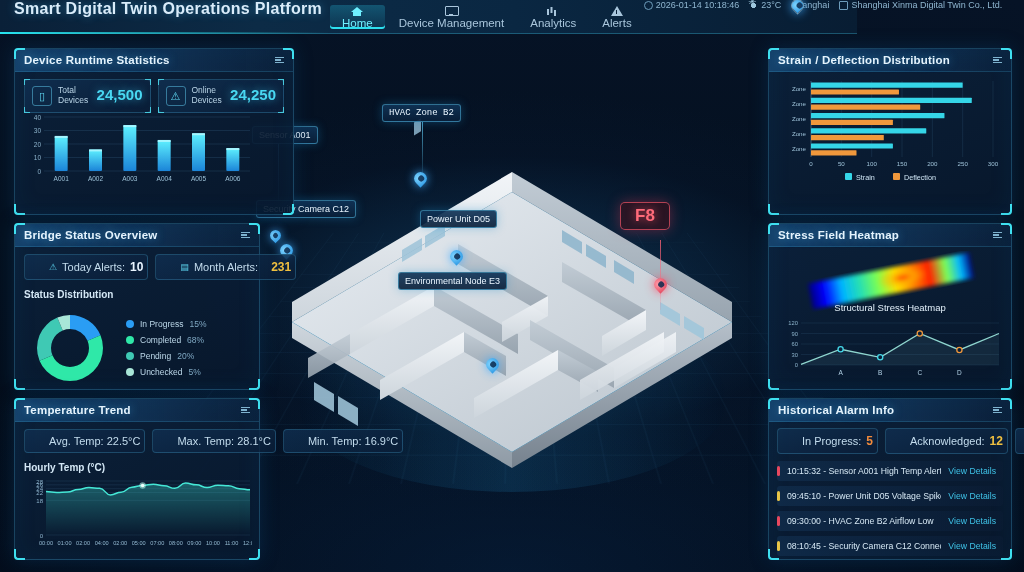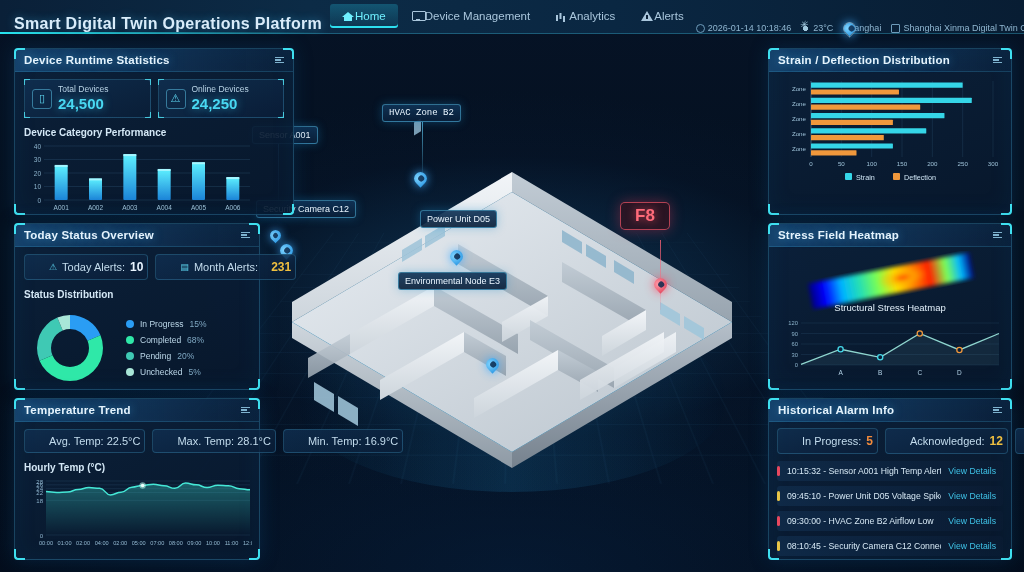--- a/index.html
+++ b/index.html
@@ -23,45 +23,45 @@
     background-image:
       linear-gradient(rgba(60,150,210,.07) 1px, transparent 1px),
       linear-gradient(90deg, rgba(60,150,210,.07) 1px, transparent 1px);
     background-size:34px 34px;
     transform:perspective(600px) rotateX(62deg);
     opacity:.7;
   }
 
   
   .header {
-    position:absolute; left:0; top:0; width:1024px; height:34px;
+    position:absolute; left:0; top:0; width:857px; height:34px;
     background:linear-gradient(90deg, #0a2038 0%, #0c2b46 30%, #0a2742 60%, #081d33 100%);
     border-bottom:1px solid rgba(60,190,220,.35);
-    display:flex; align-items:flex-end;
+    display:flex; align-items:flex-start;
     z-index:20;
   }
   .header:after{
     content:""; position:absolute; left:0; bottom:-1px; width:330px; height:2px;
     background:linear-gradient(90deg,#27e4ef,rgba(39,228,239,0));
   }
   .hdr-title {
     font-size:16px; font-weight:bold; letter-spacing:.3px;
     color:#d9ecfa; padding-left:14px;
     text-shadow:0 0 10px rgba(70,200,255,.45);
     white-space:nowrap;
   }
   .hdr-slash{
     width:48px; height:34px; margin-left:8px;
     background:linear-gradient(105deg, transparent 48%, rgba(60,200,225,.55) 49%, rgba(60,200,225,.55) 51%, transparent 52%);
   }
   .nav { display:flex; align-items:center; gap:2px; height:34px; }
   .nav-item {
     display:flex; align-items:center; gap:1px;
     padding:0 12px; height:24px; font-size:11.5px;
-    color:#a9c6dc; border-radius:3px; white-space:nowrap;
+    color:#a9c6dc; border-radius:3px; white-space:nowrap;flex-direction:column;
   }
   .nav-item.active {
     color:#6ff0ff; background:linear-gradient(180deg, rgba(25,120,150,.55), rgba(18,80,110,.25));
     box-shadow:inset 0 -2px 0 #2de0ef;
   }
   .nav-ico { width:12px; height:12px; display:inline-block; position:relative; }
   .ico-home:before{
     content:""; position:absolute; left:0; top:2px; width:0;height:0;
     border-left:6px solid transparent;border-right:6px solid transparent;border-bottom:5px solid currentColor;
   }
@@ -120,21 +120,21 @@
   }
   .chip .cc{position:absolute;width:6px;height:6px;border-color:#46c8dd;border-style:solid;border-width:0;}
   .cc.tl{left:-1px;top:-1px;border-left-width:1.5px;border-top-width:1.5px;}
   .cc.tr{right:-1px;top:-1px;border-right-width:1.5px;border-top-width:1.5px;}
   .cc.bl{left:-1px;bottom:-1px;border-left-width:1.5px;border-bottom-width:1.5px;}
   .cc.br{right:-1px;bottom:-1px;border-right-width:1.5px;border-bottom-width:1.5px;}
   .chip-ico{
     width:20px;height:20px;border:1px solid rgba(90,190,225,.55);border-radius:3px;
     display:flex;align-items:center;justify-content:center;font-size:11px;color:#5cd4ee;flex:0 0 auto;
   }
-  .chip-txt{display:flex;flex-direction:column;line-height:1.15;}
+  .chip-txt{display:flex;flex-direction:row;line-height:1.15;}
   .chip-label{font-size:8.5px;color:#b9d4e6;}
   .chip-val{font-size:15px;font-weight:bold;color:#49d8f2;text-shadow:0 0 8px rgba(60,200,240,.6);}
   .chip-inline{
     flex:1;position:relative;display:flex;align-items:center;justify-content:center;gap:5px;
     background:linear-gradient(160deg, rgba(16,48,82,.8), rgba(10,30,56,.8));
     border:1px solid rgba(70,160,200,.3);border-radius:4px;padding:5px 4px;min-height:24px;
   }
   .chip-inline .lbl{font-size:11px;color:#c3dced;white-space:nowrap;}
   .chip-inline .num{font-size:12px;font-weight:bold;}
   .sec-title{font-size:10px;color:#d4e8f6;margin:9px 0 4px;font-weight:bold;}
@@ -375,21 +375,20 @@
           <i class="cc tr"></i>
           <i class="cc bl"></i>
           <i class="cc br"></i>
         <span class="chip-ico">⚠</span>
         <span class="chip-txt">
           <span class="chip-label">Online Devices</span>
           <span class="chip-val">24,250</span>
         </span>
       </div>
     </div>
-    <div class="sec-title">Device Category Performance</div>
     <svg width="228" height="72" viewBox="0 0 228 72">
       <defs>
         <linearGradient id="barG" x1="0" y1="0" x2="0" y2="1">
           <stop offset="0%" stop-color="#5ef1ff"></stop>
             <stop offset="100%" stop-color="#1b84d8"></stop>
         </linearGradient>
       </defs>
       <g id="drs-y">
           <line x1="20" y1="4" x2="226" y2="4" stroke="rgba(90,150,190,.16)" stroke-width="1"></line>
           <text x="17" y="6.5" text-anchor="end" font-size="6.5" fill="#8db4cc" font-family="Liberation Sans, sans-serif">40</text>
@@ -427,21 +426,21 @@
     </svg>
   </div>
 </div>
 
 <div class="panel" style="left:14px;top:223px;width:246px;height:167px;">
   <i class="corner c-tl"></i>
     <i class="corner c-tr"></i>
     <i class="corner c-bl"></i>
     <i class="corner c-br"></i>
   <div class="p-head">
-    <span class="p-title">Today Status Overview</span>
+    <span class="p-title">Bridge Status Overview</span>
     <span class="p-menu">
         <i></i>
         <i></i>
         <i></i>
       </span>
   </div>
   <div class="p-body">
     <div class="chip-row">
       <div class="chip-inline">
         <i class="cc tl"></i>

